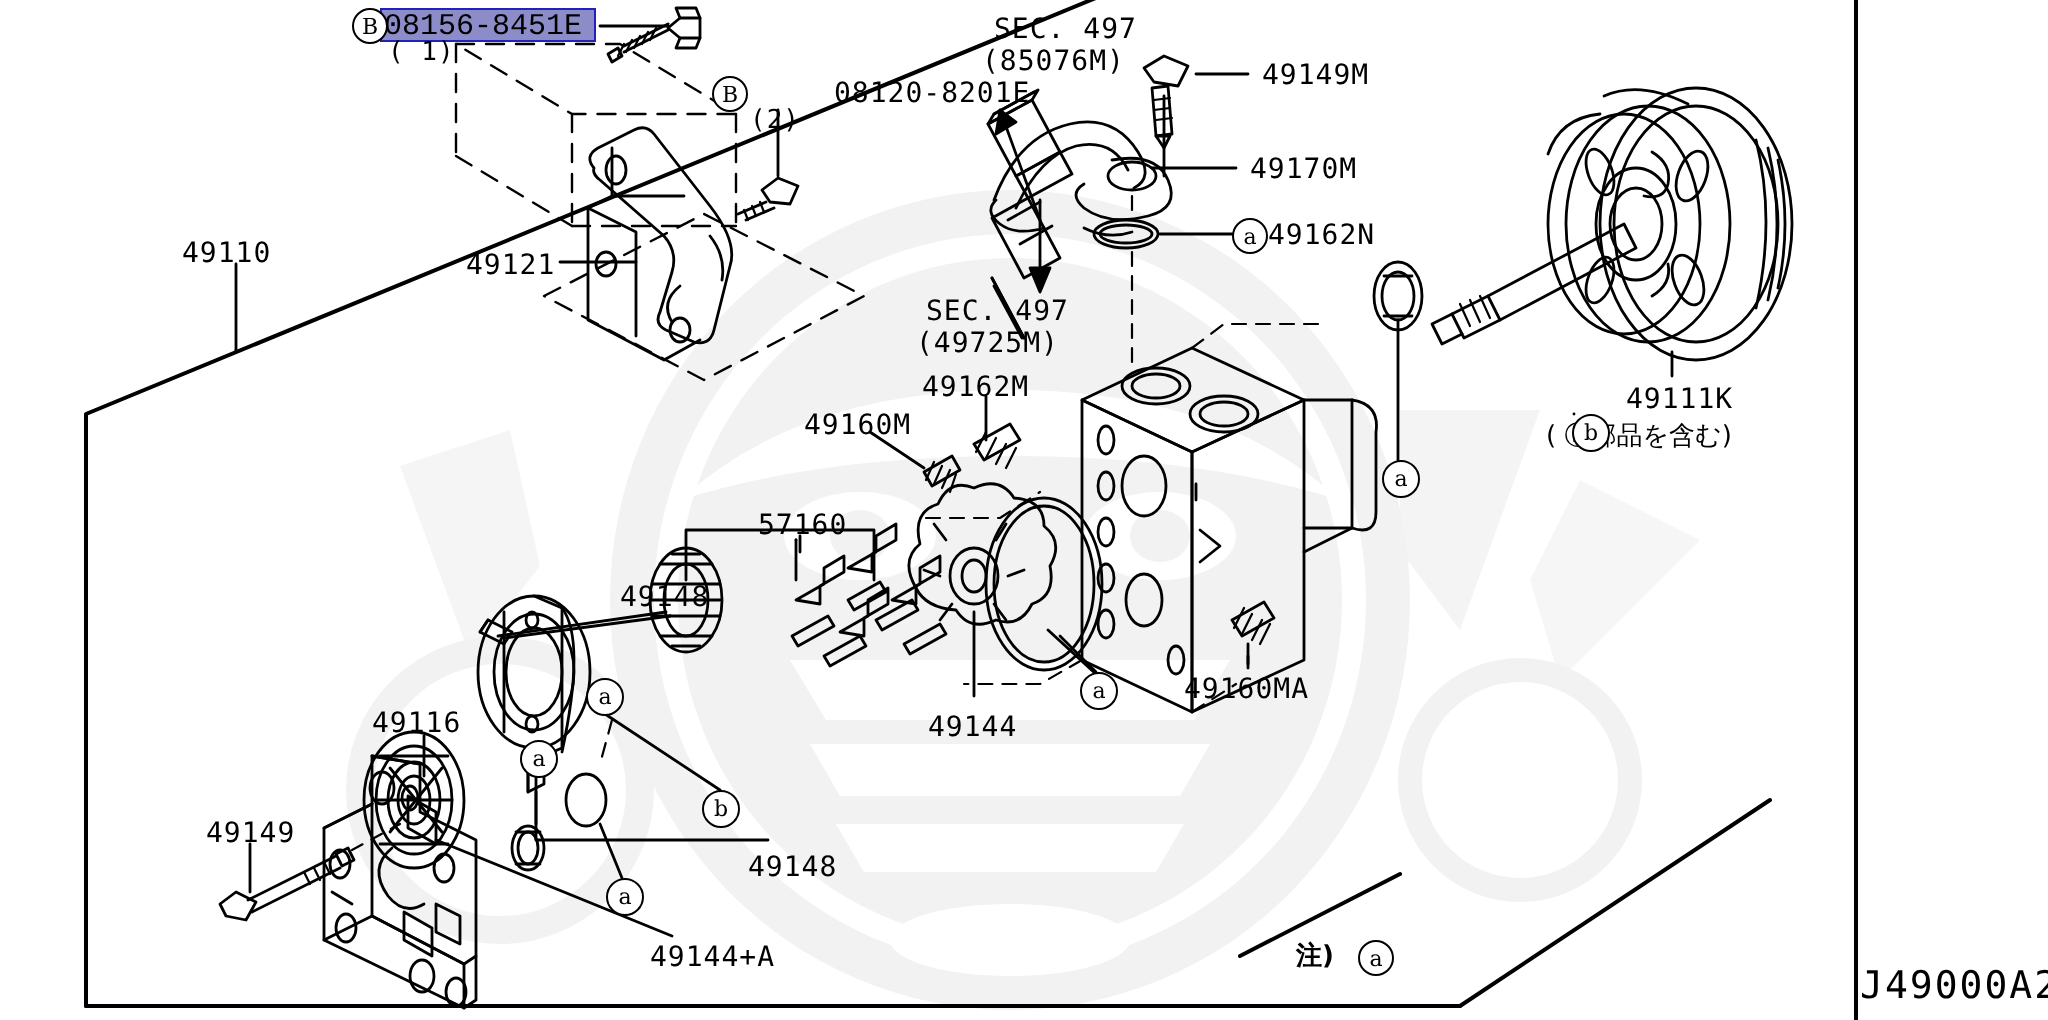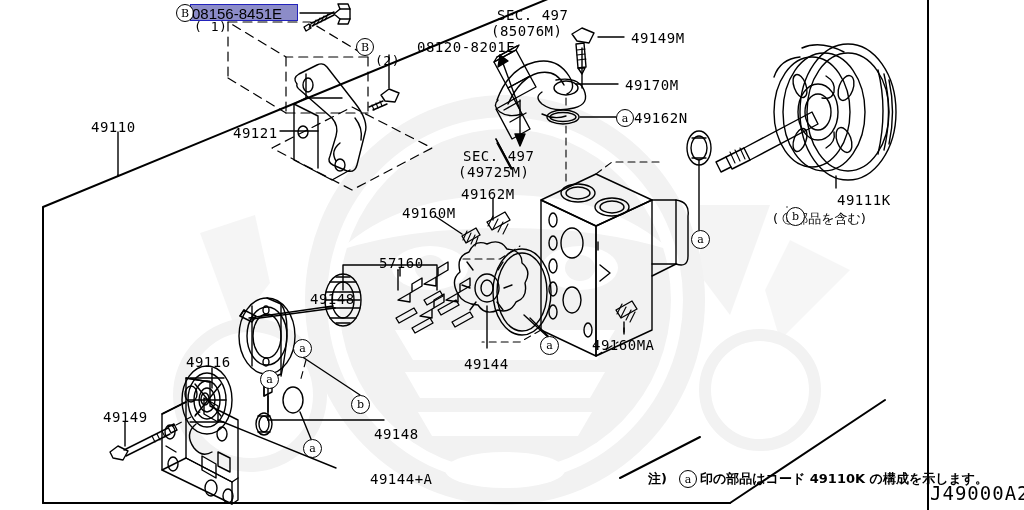--- a/index.html
+++ b/index.html
@@ -5,21 +5,21 @@
   html,body{margin:0;padding:0;background:#ffffff;}
   body{width:1024px;height:510px;overflow:hidden;
        font-family:"DejaVu Sans","Liberation Sans",sans-serif;color:#000;}
   #stage{position:relative;width:1024px;height:510px;background:#fff;}
   svg.layer{position:absolute;left:0;top:0;width:1024px;height:510px;}
   .lbl{position:absolute;white-space:nowrap;font-family:"DejaVu Sans Mono","Liberation Mono",monospace;
        font-size:14px;letter-spacing:0.5px;color:#000;line-height:1.15;}
   .lbl.sm{font-size:13px;}
   .jp{font-family:"DejaVu Sans","Liberation Sans",sans-serif;font-size:13px;letter-spacing:0px;}
   .sel{position:absolute;background:#8c8cc8;border:1px solid #2222bb;box-sizing:border-box;}
-  .selTxt{position:absolute;white-space:nowrap;font-family:Liberation Sans, sans-serif;
+  .selTxt{position:absolute;white-space:nowrap;font-family:Liberation Mono, monospace;
           font-size:15px;color:#000;text-align:right;}
   .circ{position:absolute;border:1.6px solid #000;border-radius:50%;
         display:flex;align-items:center;justify-content:center;
         font-family:"DejaVu Serif","Liberation Serif",serif;font-size:11px;background:#fff;}
   .diagid{position:absolute;font-family:"DejaVu Sans Mono","Liberation Mono",monospace;
           font-size:19px;letter-spacing:1px;}
 </style>
 </head>
 <body>
 
@@ -488,36 +488,36 @@
 
   <div class="lbl" style="left:463px;top:148px;">SEC. 497</div>
   <div class="lbl" style="left:458px;top:164px;text-align:center;">(49725M)</div>
 
   <div class="lbl" style="left:461px;top:186px;">49162M</div>
 
   <div class="lbl" style="left:402px;top:205px;">49160M</div>
 
   <div class="lbl" style="left:592px;top:337px;">49160MA</div>
 
-  <div class="lbl" style="left:813px;top:192px;margin-left:24px;">49111K</div>
+  <div class="lbl" style="left:813px;top:192px;">49111K</div>
   <div class="lbl jp" style="left:773px;top:212px;">( ⓑ部品を含む)</div>
 
   <div class="lbl" style="left:379px;top:255px;">57160</div>
 
   <div class="lbl" style="left:310px;top:291px;">49148</div>
 
   <div class="lbl" style="left:464px;top:356px;">49144</div>
 
   <div class="lbl" style="left:374px;top:426px;">49148</div>
 
   <div class="lbl" style="left:186px;top:354px;">49116</div>
 
   <div class="lbl" style="left:103px;top:409px;">49149</div>
 
-  <div class="lbl" style="left:325px;top:471px;margin-left:45px;">49144+A</div>
+  <div class="lbl" style="left:325px;top:471px;">49144+A</div>
 
   <div class="circ" style="left:691px;top:230px;width:17px;height:17px;">
     <span>a</span>
   </div>
   <div class="circ" style="left:786px;top:207px;width:17px;height:17px;">
     <span>b</span>
   </div>
   <div class="circ" style="left:540px;top:336px;width:17px;height:17px;">
     <span>a</span>
   </div>
@@ -531,17 +531,16 @@
     <span>b</span>
   </div>
   <div class="circ" style="left:303px;top:439px;width:17px;height:17px;">
     <span>a</span>
   </div>
 
   <div class="lbl jp" style="left:648px;top:472px;font-weight:bold;">注)</div>
   <div class="circ" style="left:679px;top:470px;width:16px;height:16px;">
     <span>a</span>
   </div>
-  <div class="lbl jp" style="left:700px;top:472px;font-weight:bold;">印の部品はコード 49110K の構成を示します。</div>
 
   <div class="diagid" style="left:930px;top:482px;">J49000A2</div>
 
 </div>
 
 </body></html>

